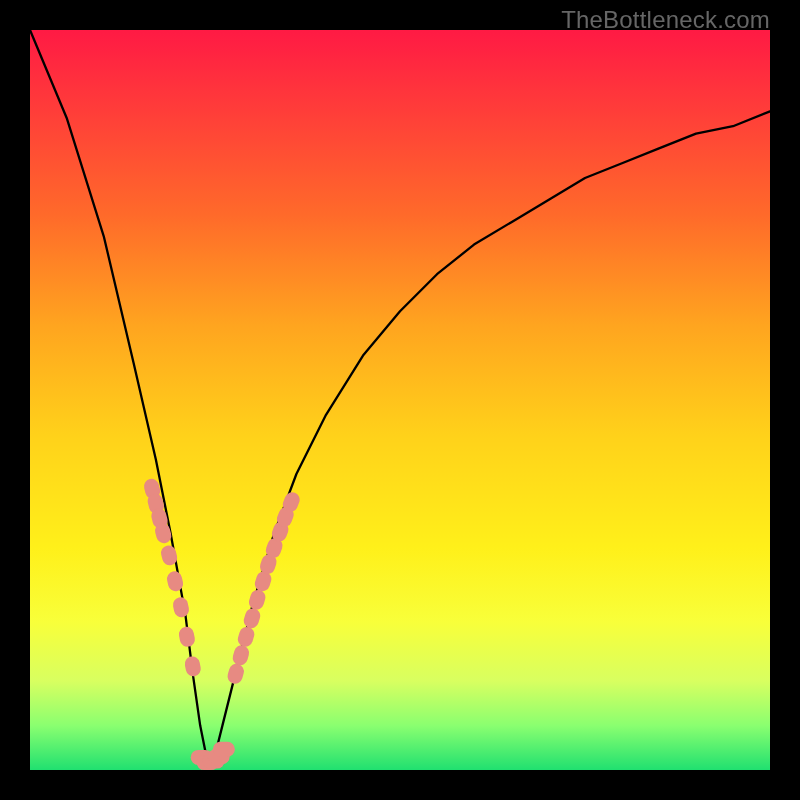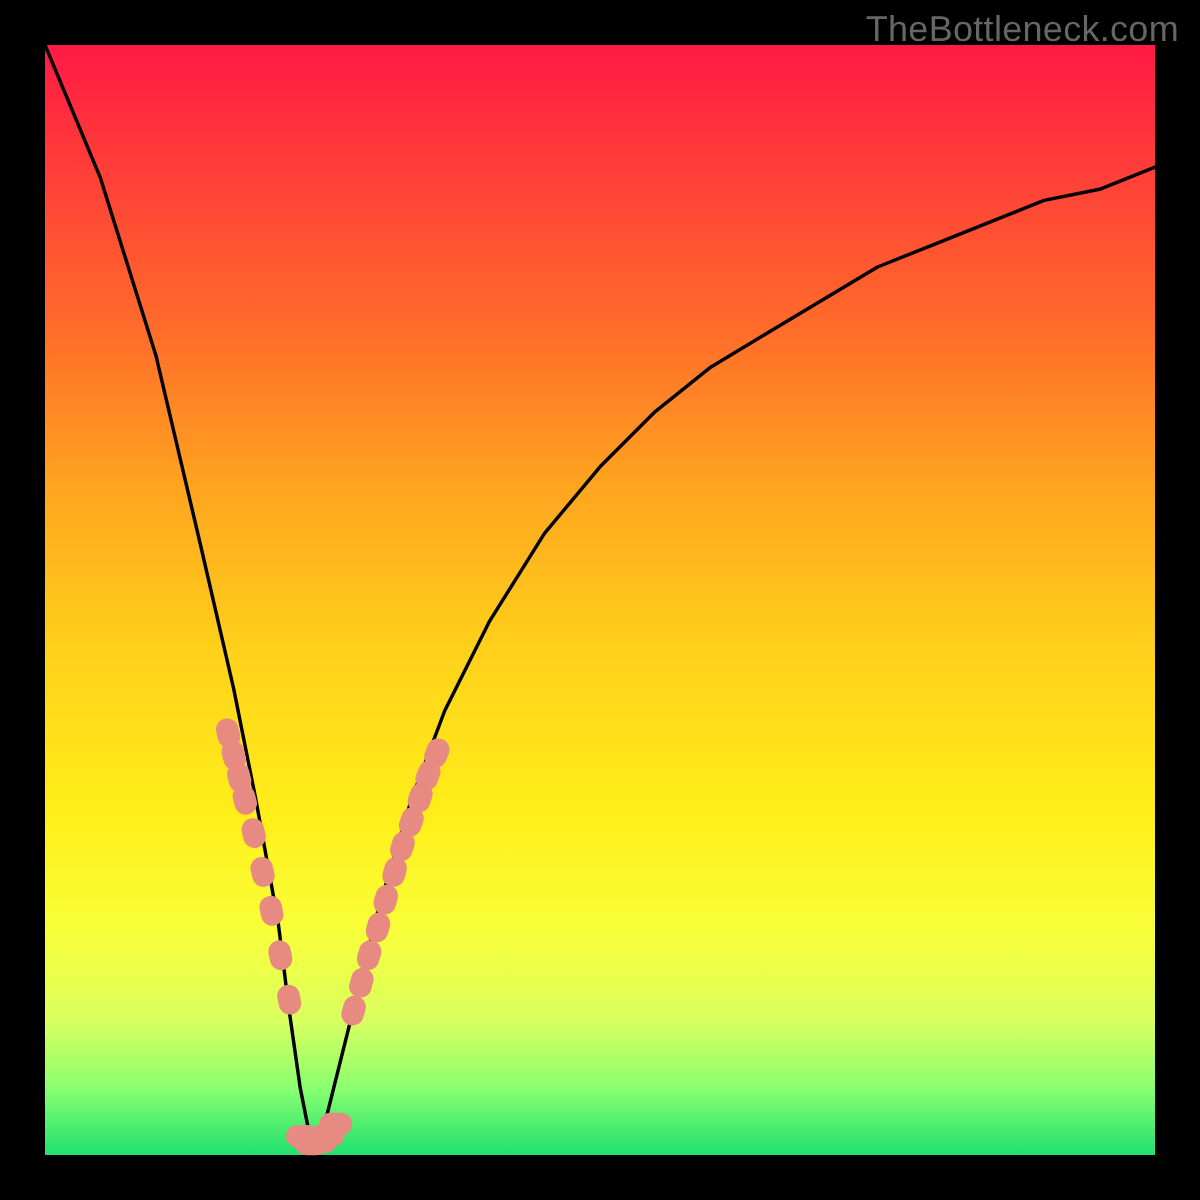--- a/index.html
+++ b/index.html
@@ -27,21 +27,21 @@
       #fff01a 70%,
       #f8ff3a 80%,
       #d8ff60 88%,
       #8aff70 94%,
       #20e070 100%
     );
   }
   .watermark {
     position: absolute;
     top: 6px;
-    right: 14px;
+    right: 30px;
     color: #666;
     font-size: 24px;
     font-weight: 500;
     z-index: 10;
     letter-spacing: 0.2px;
   }
   svg.curve-layer {
     position: absolute;
     left: 0;
     top: 0;

